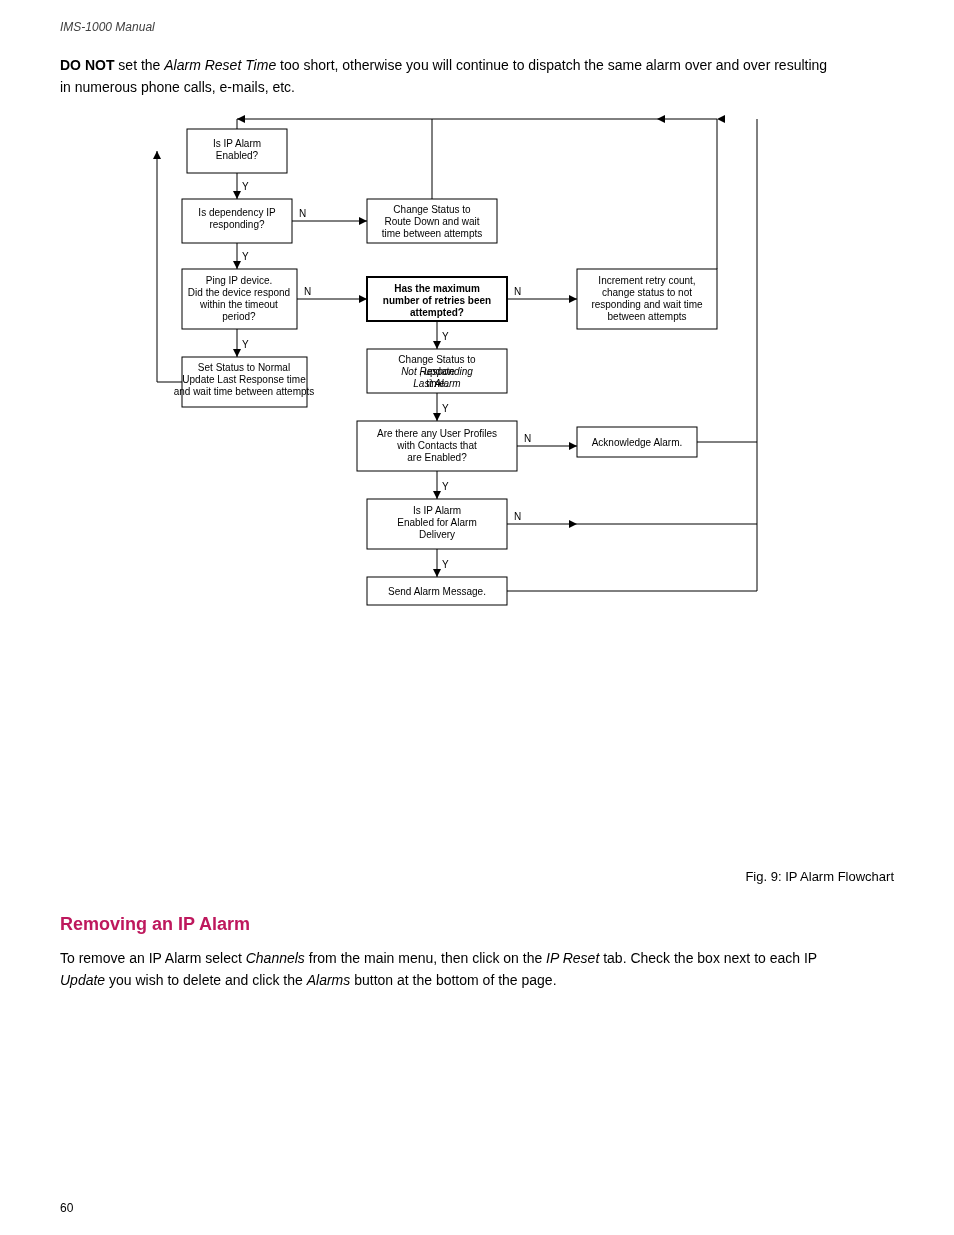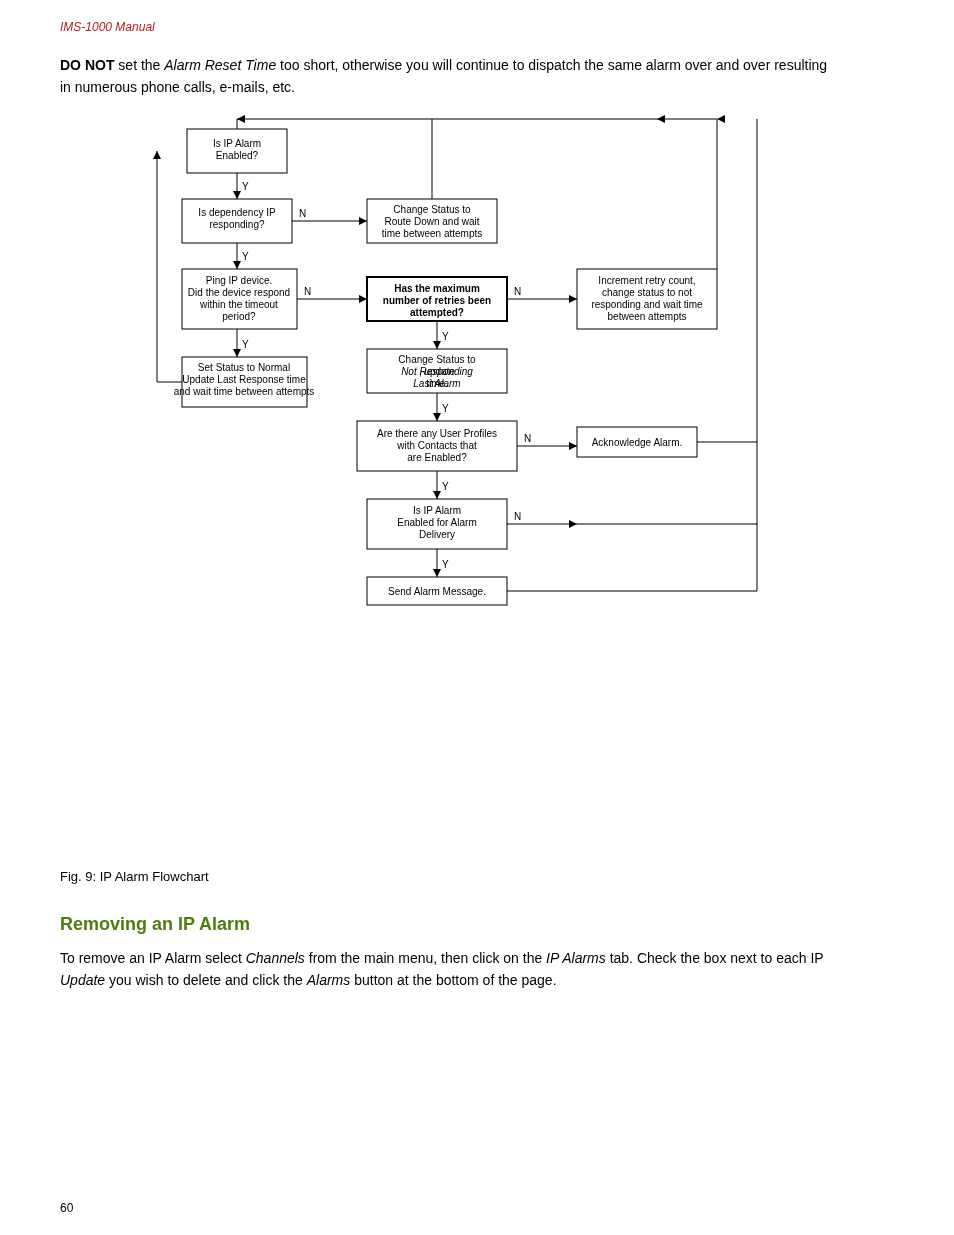--- a/index.html
+++ b/index.html
@@ -12,21 +12,21 @@
       min-height: 1235px;
     }
     .page {
       width: 954px;
       min-height: 1235px;
       padding: 20px 60px 40px 60px;
       position: relative;
     }
     .header {
       font-size: 12px;
-      color: #b91c1c;
+      color: #404040;
       margin-bottom: 20px;
       font-style: italic;
     }
     .intro-text {
       font-size: 14px;
       line-height: 1.6;
       max-width: 780px;
     }
     .intro-text em {
       font-style: italic;
@@ -39,30 +39,30 @@
       position: relative;
       width: 720px;
       margin: 0 auto 10px auto;
       text-decoration: underline;
     }
     .flowchart-svg {
       display: block;
       margin: 0 auto;
     }
     .fig-caption {
-      text-align: left;
+      text-align: right;
       font-size: 13px;
       margin-bottom: 30px;
       margin-top: 8px;
     }
     .section-heading {
       font-size: 18px;
       font-weight: bold;
       margin-bottom: 12px;
-      color: #4d7c0f;
+      color: #be185d;
     }
     .body-text {
       font-size: 14px;
       line-height: 1.6;
       max-width: 780px;
     }
     .body-text em {
       font-style: italic;
     }
     .page-number {
@@ -219,17 +219,17 @@
       <polygon points="110,20 118,16 118,24" fill="black"></polygon>
 
     </svg>
   </div>
 
   <p class="fig-caption">Fig. 9: IP Alarm Flowchart</p>
 
   <h2 class="section-heading">Removing an IP Alarm</h2>
 
   <p class="body-text">
-    To remove an IP Alarm select <em>Channels</em> from the main menu, then click on the <em>IP Alarms</em> tab. Check the box next to each IP <em>Update</em> you wish to delete and click the <em>Alarms</em> button at the bottom of the page.
+    To remove an IP Alarm select <em>Channels</em> from the main menu, then click on the <em>IP Reset</em> tab. Check the box next to each IP <em>Update</em> you wish to delete and click the <em>Alarms</em> button at the bottom of the page.
   </p>
 
   <div class="page-number">60</div>
 </div>
 
 </body></html>

